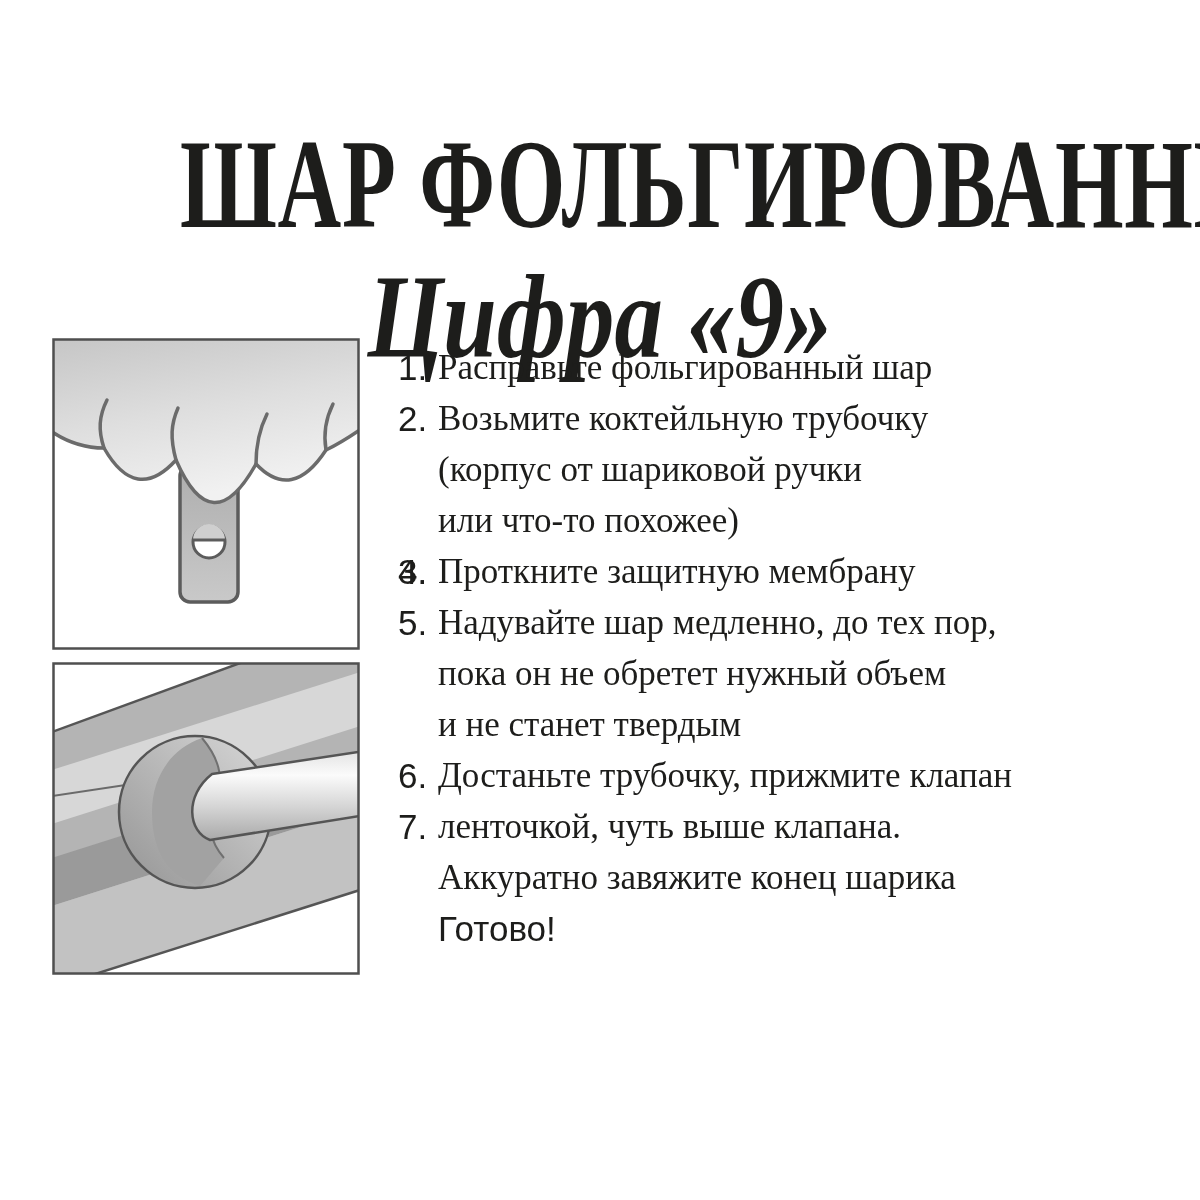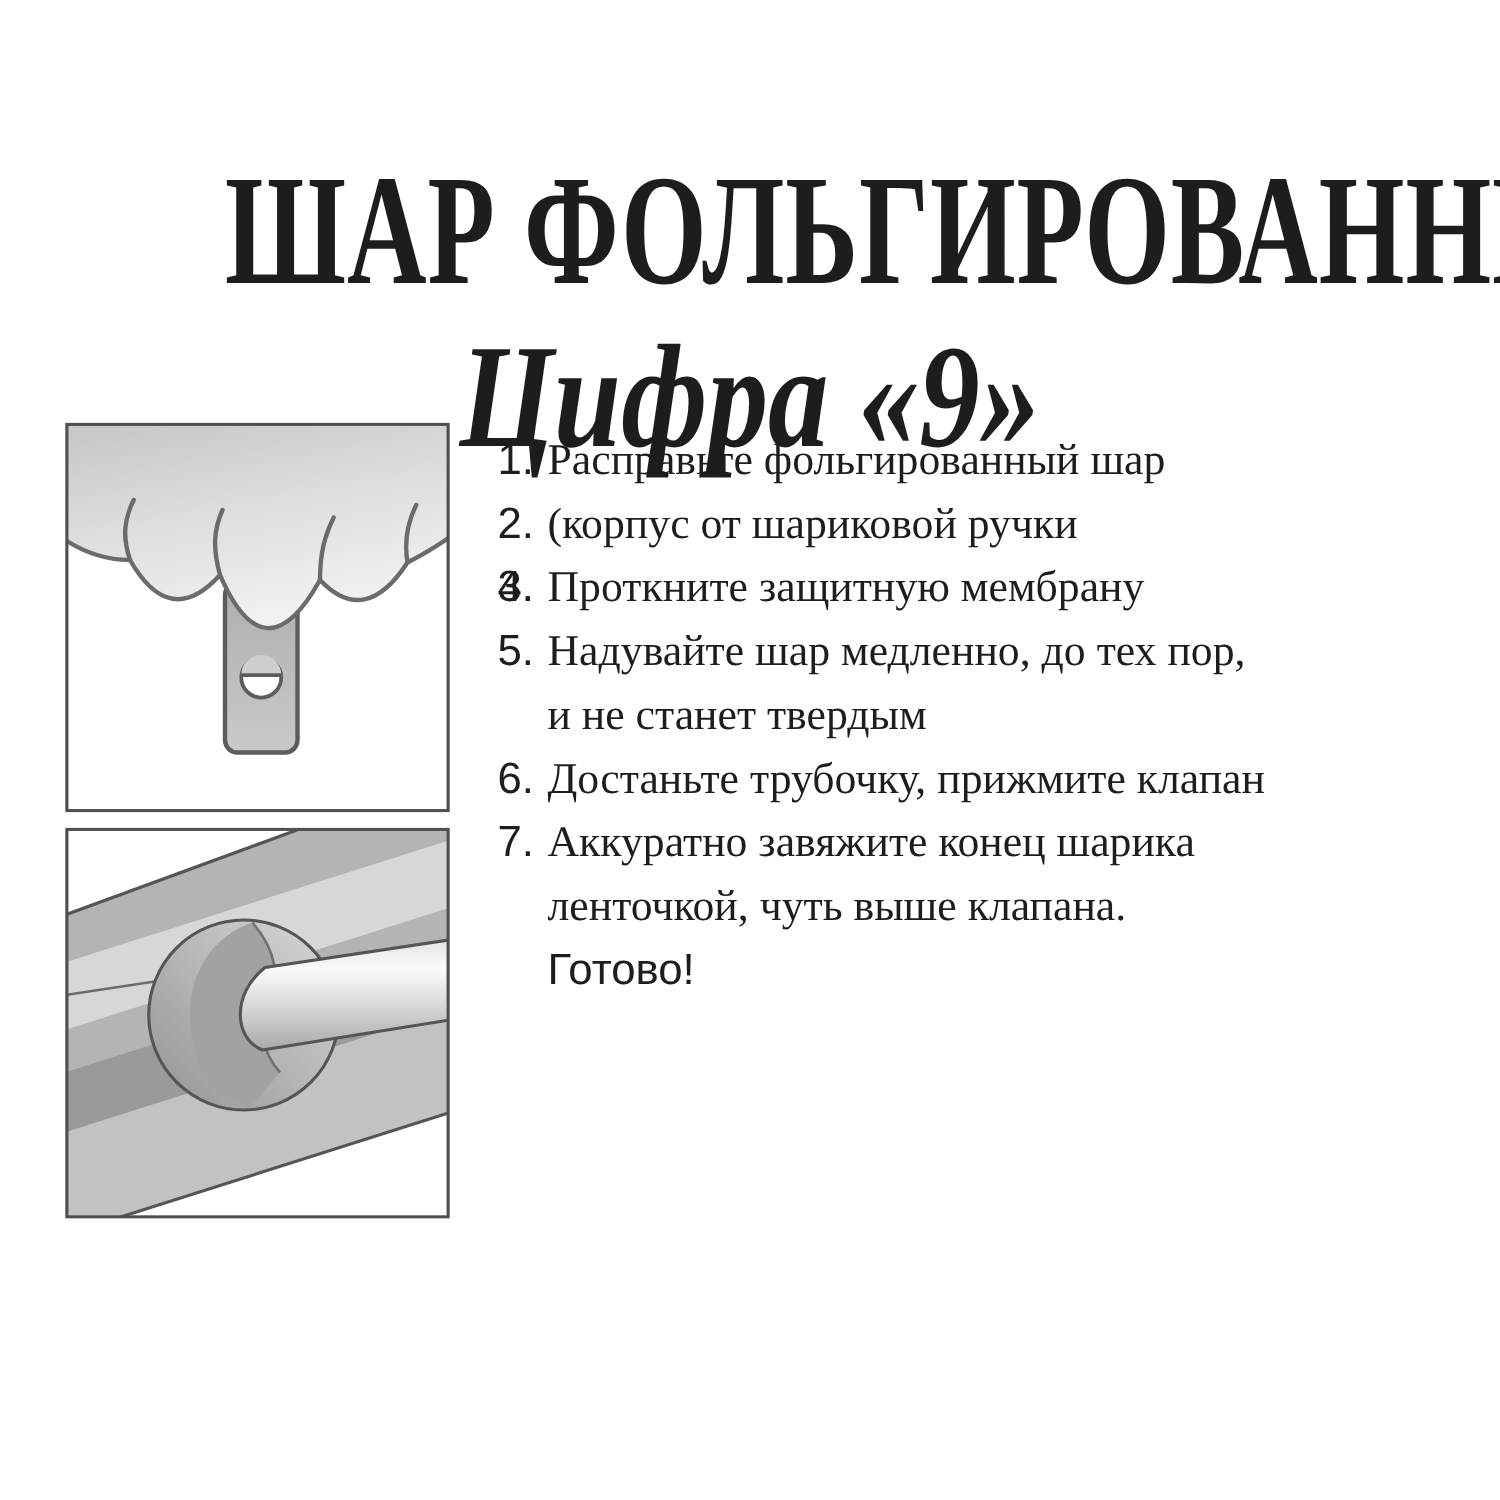--- a/index.html
+++ b/index.html
@@ -154,43 +154,46 @@
 
 <div class="list">
 
   <div class="item">
     <span class="num">1.</span>
     <div class="line">Расправьте фольгированный шар</div>
   </div>
 
   <div class="item">
     <span class="num">2.</span>
+    <div class="line">Возьмите коктейльную трубочку</div>
     <div class="line">(корпус от шариковой ручки</div>
+    <div class="line">или что-то похожее)</div>
   </div>
 
   <div class="item">
     <span class="num">3.</span>
   </div>
 
   <div class="item">
     <span class="num">4.</span>
     <div class="line">Проткните защитную мембрану</div>
   </div>
 
   <div class="item">
     <span class="num">5.</span>
     <div class="line">Надувайте шар медленно, до тех пор,</div>
+    <div class="line">пока он не обретет нужный объем</div>
     <div class="line">и не станет твердым</div>
   </div>
 
   <div class="item">
     <span class="num">6.</span>
     <div class="line">Достаньте трубочку, прижмите клапан</div>
   </div>
 
   <div class="item">
     <span class="num">7.</span>
+    <div class="line">ленточкой, чуть выше клапана.</div>
     <div class="line">Аккуратно завяжите конец шарика</div>
-    <div class="line">ленточкой, чуть выше клапана.</div>
   </div>
 
   <div class="done">Готово!</div>
 </div>
 
 </body></html>

